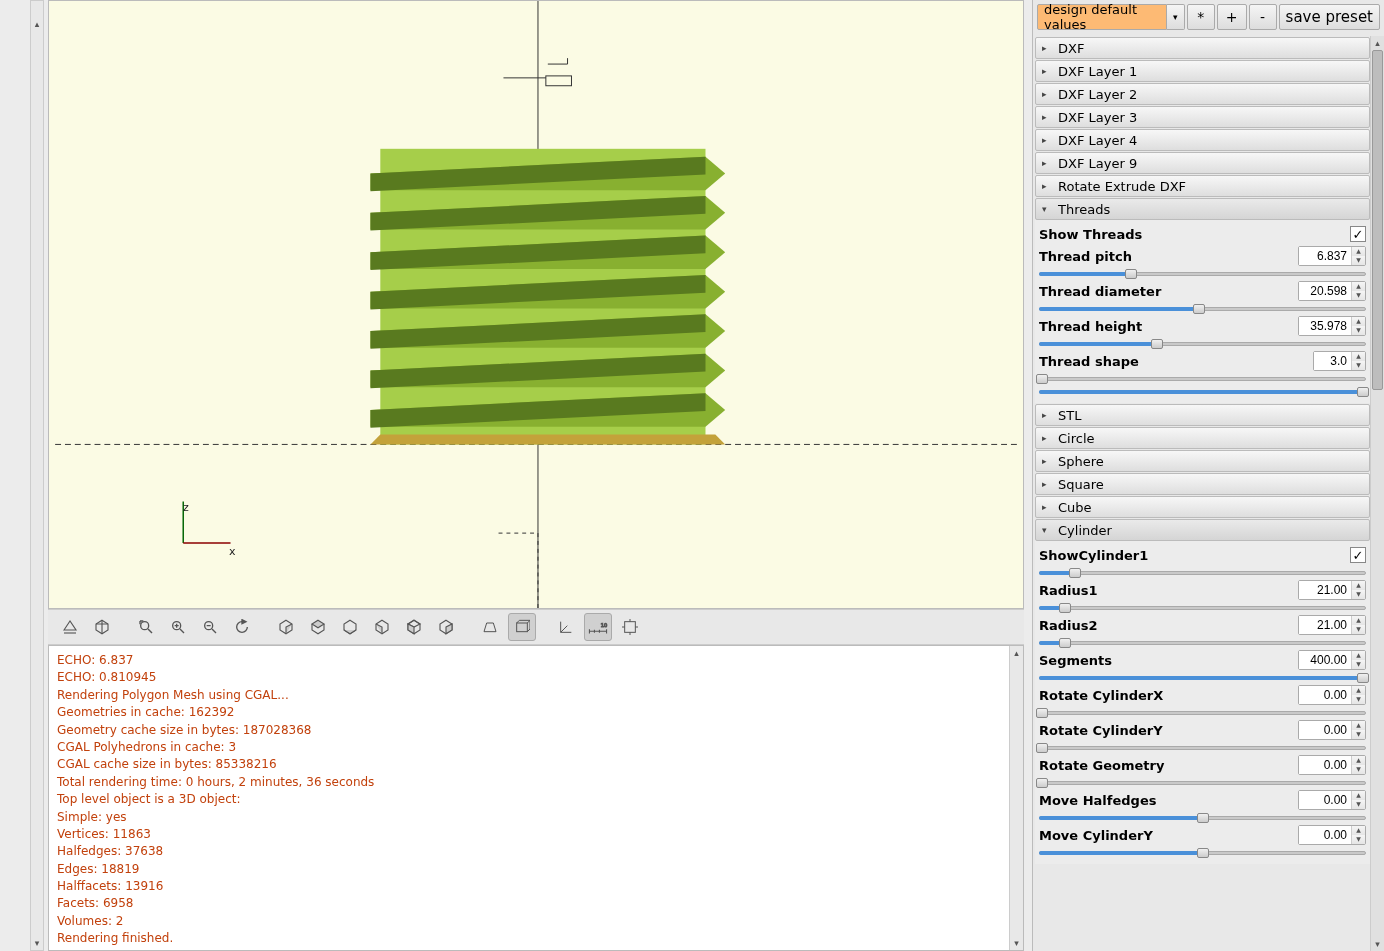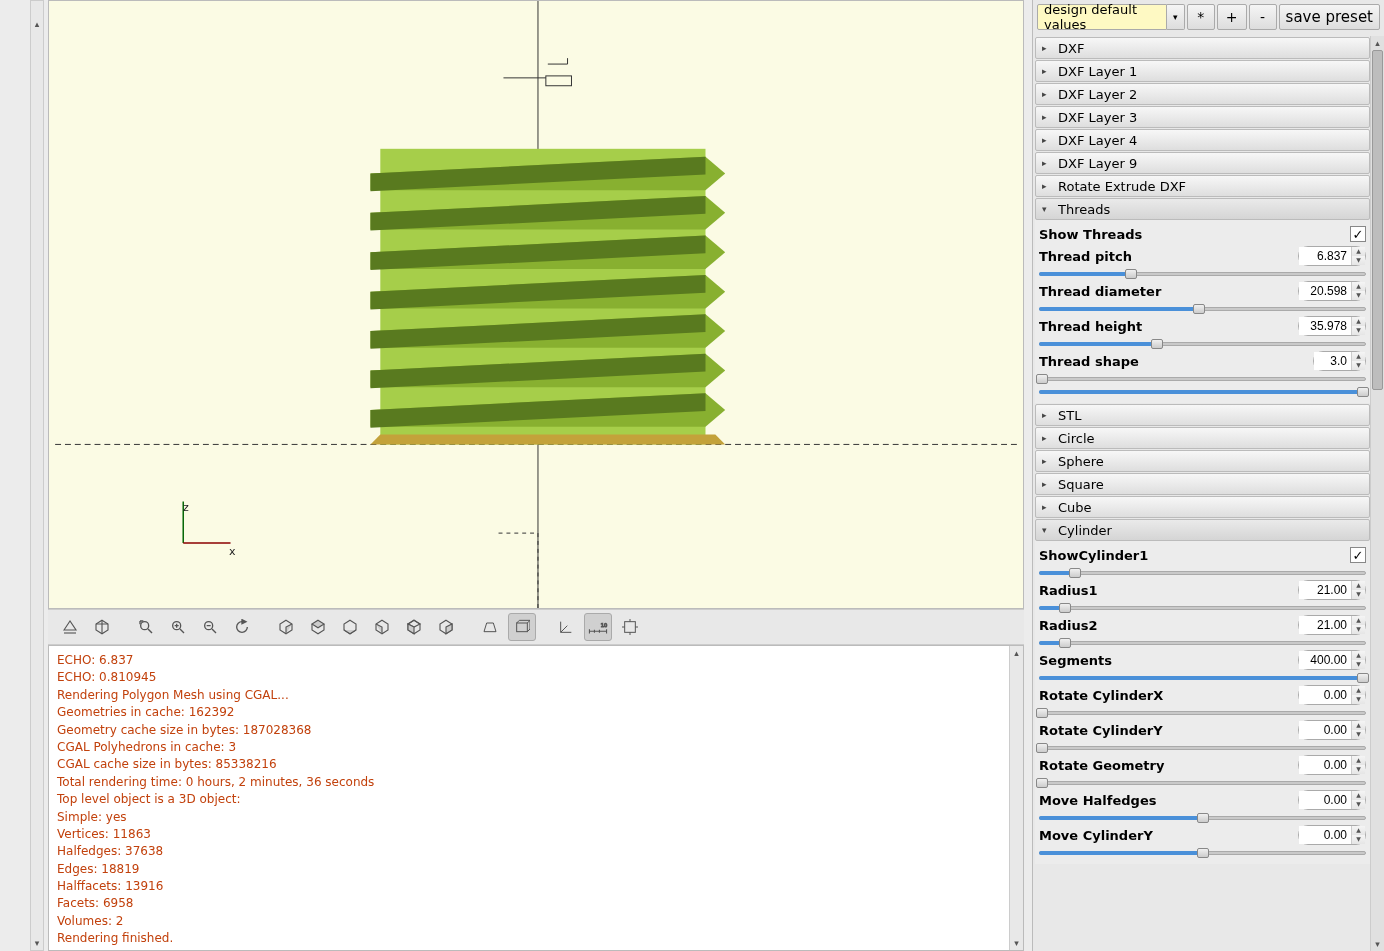--- a/index.html
+++ b/index.html
@@ -111,21 +111,21 @@
     align-items: center;
   }
   .preset-combo {
     flex: 1;
     display: flex;
     height: 26px;
   }
   .preset-combo .txt {
     flex: 1;
     border: 1px solid #aaa;
-    background: #fef9c3;
+    background: #fdba74;
     padding: 0 6px;
     display: flex; align-items: center;
     border-radius: 2px 0 0 2px;
     font-size: 13px;
   }
   .preset-combo .drop {
     width: 18px;
     border: 1px solid #aaa;
     border-left: none;
     background: linear-gradient(#f5f5f5,#ddd);
@@ -190,21 +190,21 @@
   }
   .prop-label {
     font-weight: bold;
     font-size: 13px;
   }
   .spin {
     display: flex;
     height: 20px;
     border: 1px solid #aaa;
     background: #fff;
-    border-radius: 10px;
+    border-radius: 2px;
   }
   .spin input {
     width: 52px;
     border: none;
     text-align: right;
     padding: 0 4px;
     font-size: 12px;
     outline: none;
   }
   .spin .ud {

